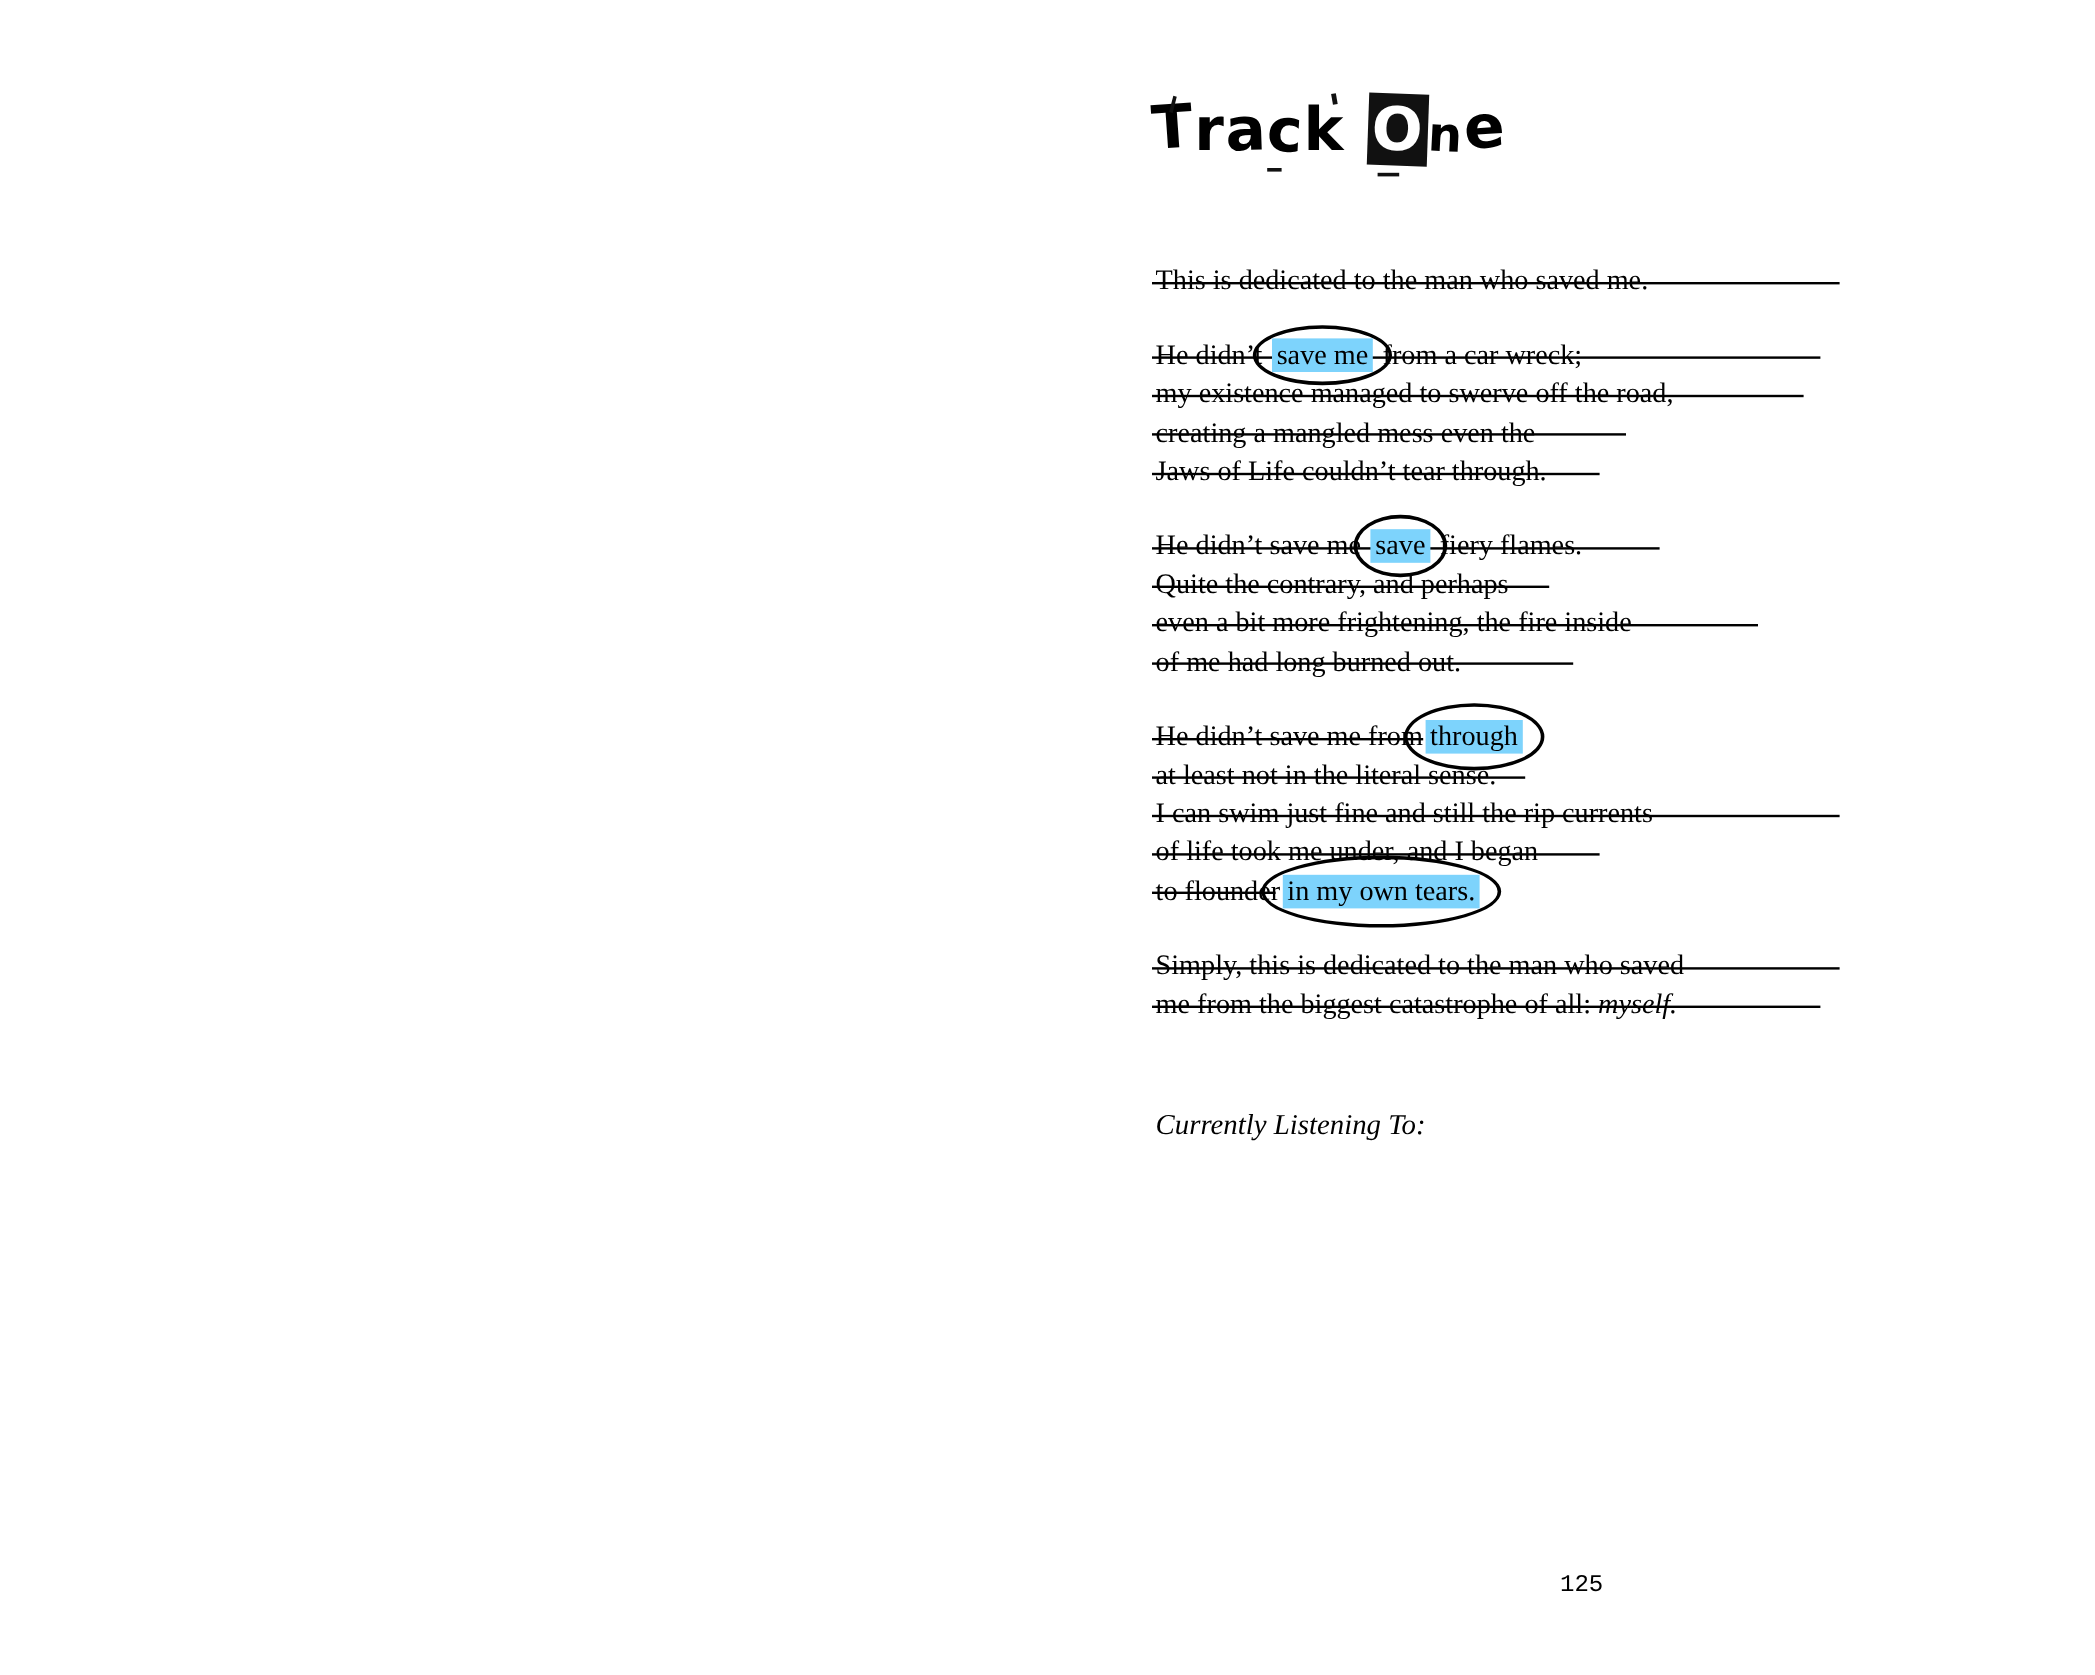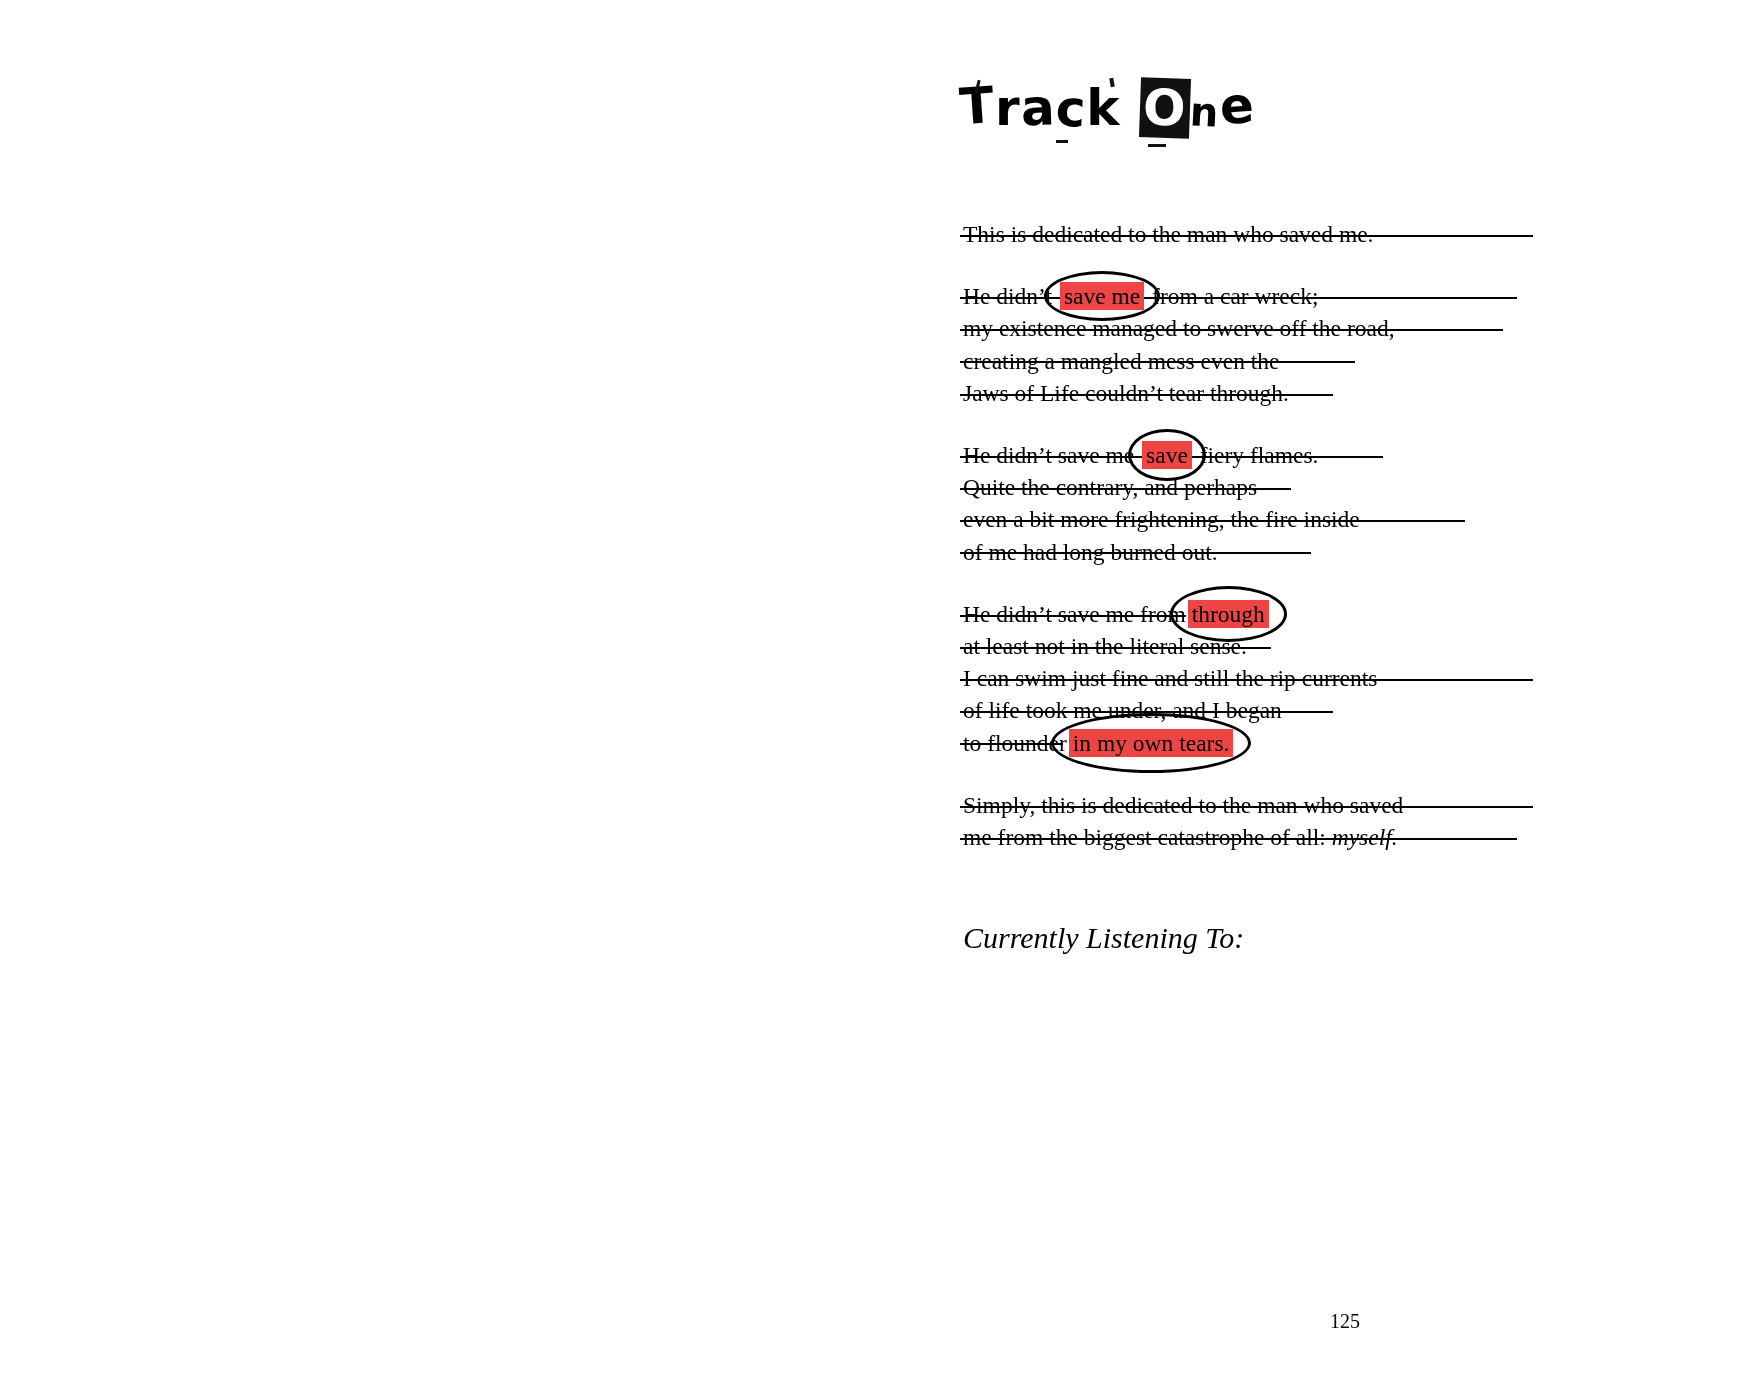--- a/index.html
+++ b/index.html
@@ -98,50 +98,50 @@
   
   .circle-wrap {
     position: relative;
     display: inline-block;
     padding: 0 2px;
     z-index: 3;
   }
   .circle-wrap .ink {
     position: relative;
     z-index: 4;
-    background: #ef4444;
+    background: #7dd3fc;
     padding: 1px 4px;
   }
   .circle-wrap .ellipse {
     position: absolute;
     border: 3.2px solid #000;
     border-radius: 50%;
     z-index: 2;
     pointer-events: none;
     background: transparent;
   }
 
   
   .listening {
     position: absolute;
     left: 963px;
     top: 922px;
     font-style: italic;
-    font-size: 30px;
+    font-size: 24px;
     line-height: 32.5px;
   }
 
   .page-number {
     position: absolute;
     left: 1300px;
     top: 1310px;
     width: 60px;
-    text-align: right;
+    text-align: left;
     font-size: 20px;
-    font-family: Liberation Serif, serif;
+    font-family: Liberation Mono, monospace;
   }
 </style>
 </head>
 <body>
 
 <div class="page">
 
   <div class="title-block">
     <div class="title-text">
       <span class="ch tilt-a">T</span><span class="ch">r</span><span class="ch tilt-c">a</span><span class="ch tilt-b">c</span><span class="ch">k</span><span class="ch">&nbsp;</span><span class="ch boxed">O</span><span class="ch tilt-b small">n</span><span class="ch tilt-a">e</span>

